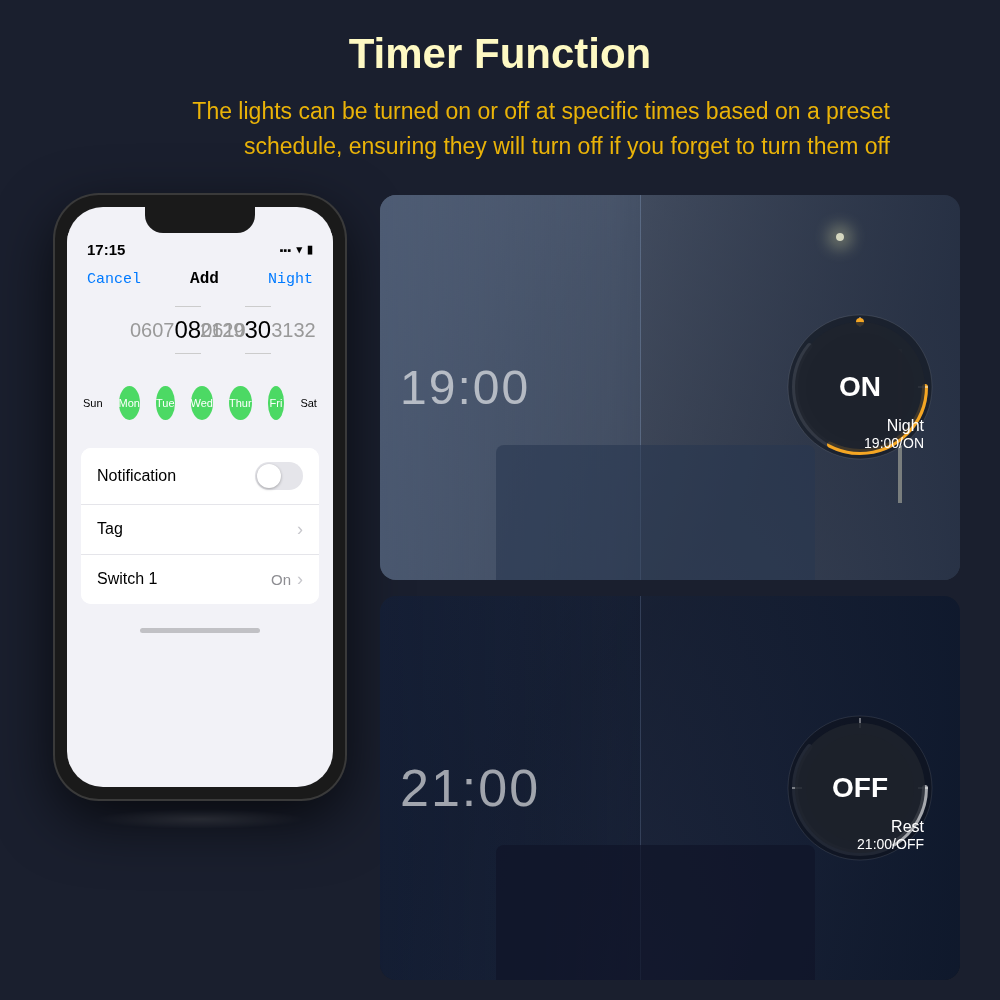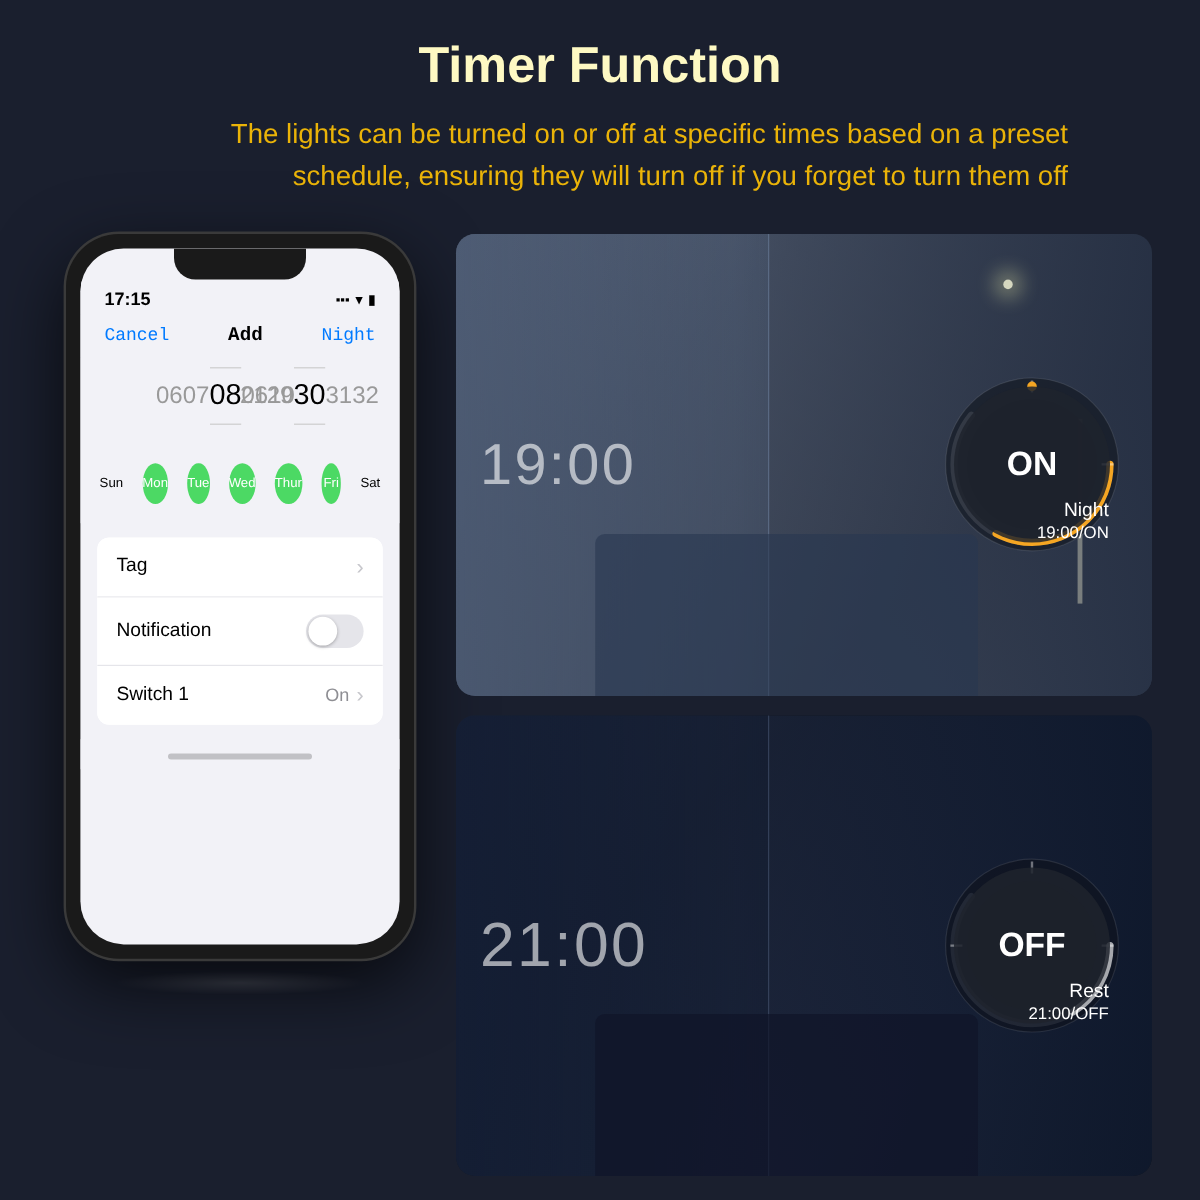--- a/index.html
+++ b/index.html
@@ -488,29 +488,29 @@
             <div class="day-btn active">Mon</div>
             <div class="day-btn active">Tue</div>
             <div class="day-btn active">Wed</div>
             <div class="day-btn active">Thur</div>
             <div class="day-btn active">Fri</div>
             <div class="day-btn inactive">Sat</div>
           </div>
 
           <div class="settings-section">
             <div class="settings-row">
+              <span class="settings-label">Notification</span>
+              <div class="toggle">
+                <div class="toggle-knob"></div>
+              </div>
+            </div>
+            <div class="settings-row">
               <span class="settings-label">Tag</span>
               <div class="settings-right">
                 <span class="chevron-right"></span>
-              </div>
-            </div>
-            <div class="settings-row">
-              <span class="settings-label">Notification</span>
-              <div class="toggle">
-                <div class="toggle-knob"></div>
               </div>
             </div>
             <div class="settings-row">
               <span class="settings-label">Switch 1</span>
               <div class="settings-right">
                 <span class="settings-value">On</span>
                 <span class="chevron-right"></span>
               </div>
             </div>
           </div>

